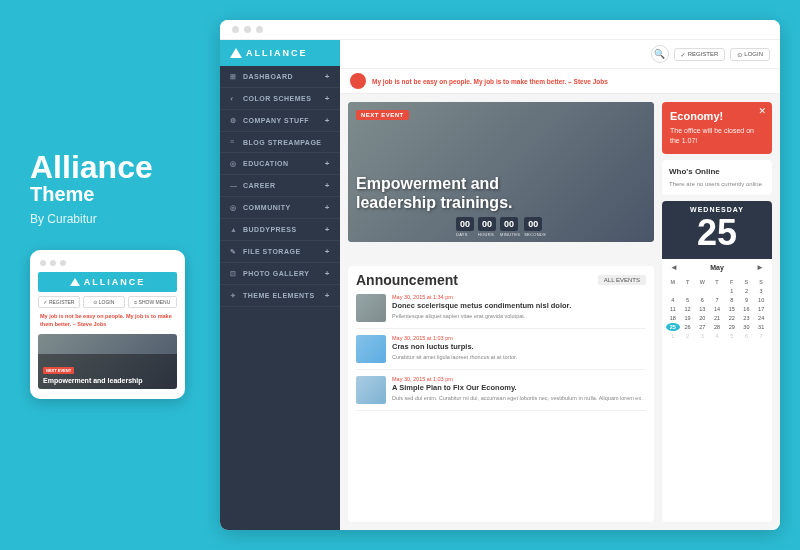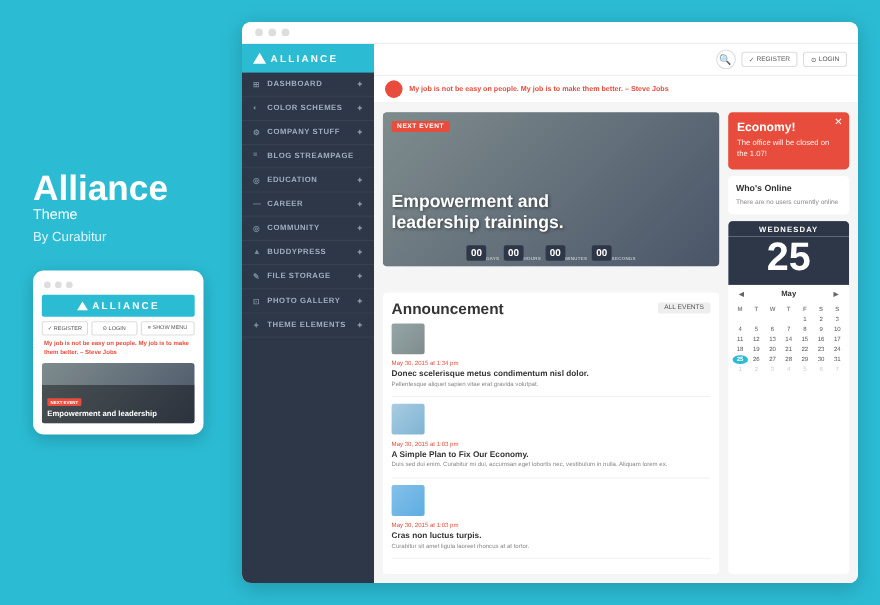--- a/index.html
+++ b/index.html
@@ -21,22 +21,22 @@
       flex-shrink: 0;
       color: white;
     }
     .brand-title {
       font-size: 32px;
       font-weight: 900;
       color: white;
       line-height: 1;
     }
     .brand-subtitle {
-      font-size: 13px;
-      font-weight: 400;
+      font-size: 20px;
+      font-weight: 700;
       color: white;
       margin-bottom: 6px;
     }
     .brand-by {
       font-size: 12px;
       color: rgba(255,255,255,0.85);
       margin-bottom: 24px;
     }
 
     
@@ -365,22 +365,22 @@
       bottom: 5px;
       left: 0;
       right: 0;
       display: flex;
       justify-content: center;
       gap: 4px;
       z-index: 2;
     }
     .countdown-item {
       display: flex;
-      flex-direction: row;
-      align-items: flex-end;
+      flex-direction: column;
+      align-items: flex-start;
       margin-top: 31px;
     }
     .countdown-num {
       background: #2d3748;
       color: white;
       font-size: 9px;
       font-weight: 700;
       padding: 2px 4px;
       border-radius: 2px;
       min-width: 16px;
@@ -419,21 +419,20 @@
       font-size: 6px;
       color: #555;
       cursor: pointer;
     }
     .announcement-item {
       display: flex;
       gap: 6px;
       margin-bottom: 6px;
       padding-bottom: 6px;
       border-bottom: 1px solid #f0f0f0;
-      flex-direction: column;
     }
     .announcement-thumb {
       width: 30px;
       height: 28px;
       background: #bbb;
       border-radius: 2px;
       flex-shrink: 0;
     }
     .announcement-thumb-1 { background: linear-gradient(135deg, #95a5a6, #7f8c8d); }
     .announcement-thumb-2 { background: linear-gradient(135deg, #85c1e9, #5dade2); }
@@ -761,33 +760,33 @@
             </div>
             <div class="announcement-item">
               <div class="announcement-thumb announcement-thumb-1"></div>
               <div class="announcement-content">
                 <div class="announcement-date">May 30, 2015 at 1:34 pm</div>
                 <div class="announcement-title-text">Donec scelerisque metus condimentum nisl dolor.</div>
                 <div class="announcement-desc">Pellentesque aliquet sapien vitae erat gravida volutpat.</div>
               </div>
             </div>
             <div class="announcement-item">
+              <div class="announcement-thumb announcement-thumb-2"></div>
+              <div class="announcement-content">
+                <div class="announcement-date">May 30, 2015 at 1:03 pm</div>
+                <div class="announcement-title-text">Cras non luctus turpis.</div>
+                <div class="announcement-desc">Curabitur sit amet ligula laoreet rhoncus at at tortor.</div>
+              </div>
+            </div>
+            <div class="announcement-item">
               <div class="announcement-thumb announcement-thumb-3"></div>
               <div class="announcement-content">
                 <div class="announcement-date">May 30, 2015 at 1:03 pm</div>
                 <div class="announcement-title-text">A Simple Plan to Fix Our Economy.</div>
                 <div class="announcement-desc">Duis sed dui enim. Curabitur mi dui, accumsan eget lobortis nec, vestibulum in nulla. Aliquam lorem ex.</div>
-              </div>
-            </div>
-            <div class="announcement-item">
-              <div class="announcement-thumb announcement-thumb-2"></div>
-              <div class="announcement-content">
-                <div class="announcement-date">May 30, 2015 at 1:03 pm</div>
-                <div class="announcement-title-text">Cras non luctus turpis.</div>
-                <div class="announcement-desc">Curabitur sit amet ligula laoreet rhoncus at at tortor.</div>
               </div>
             </div>
           </div>
         </div>
 
         <div class="content-right">
 
           <div class="warning-widget">
             <div class="warning-close">✕</div>
             <div class="warning-title">Economy!</div>

